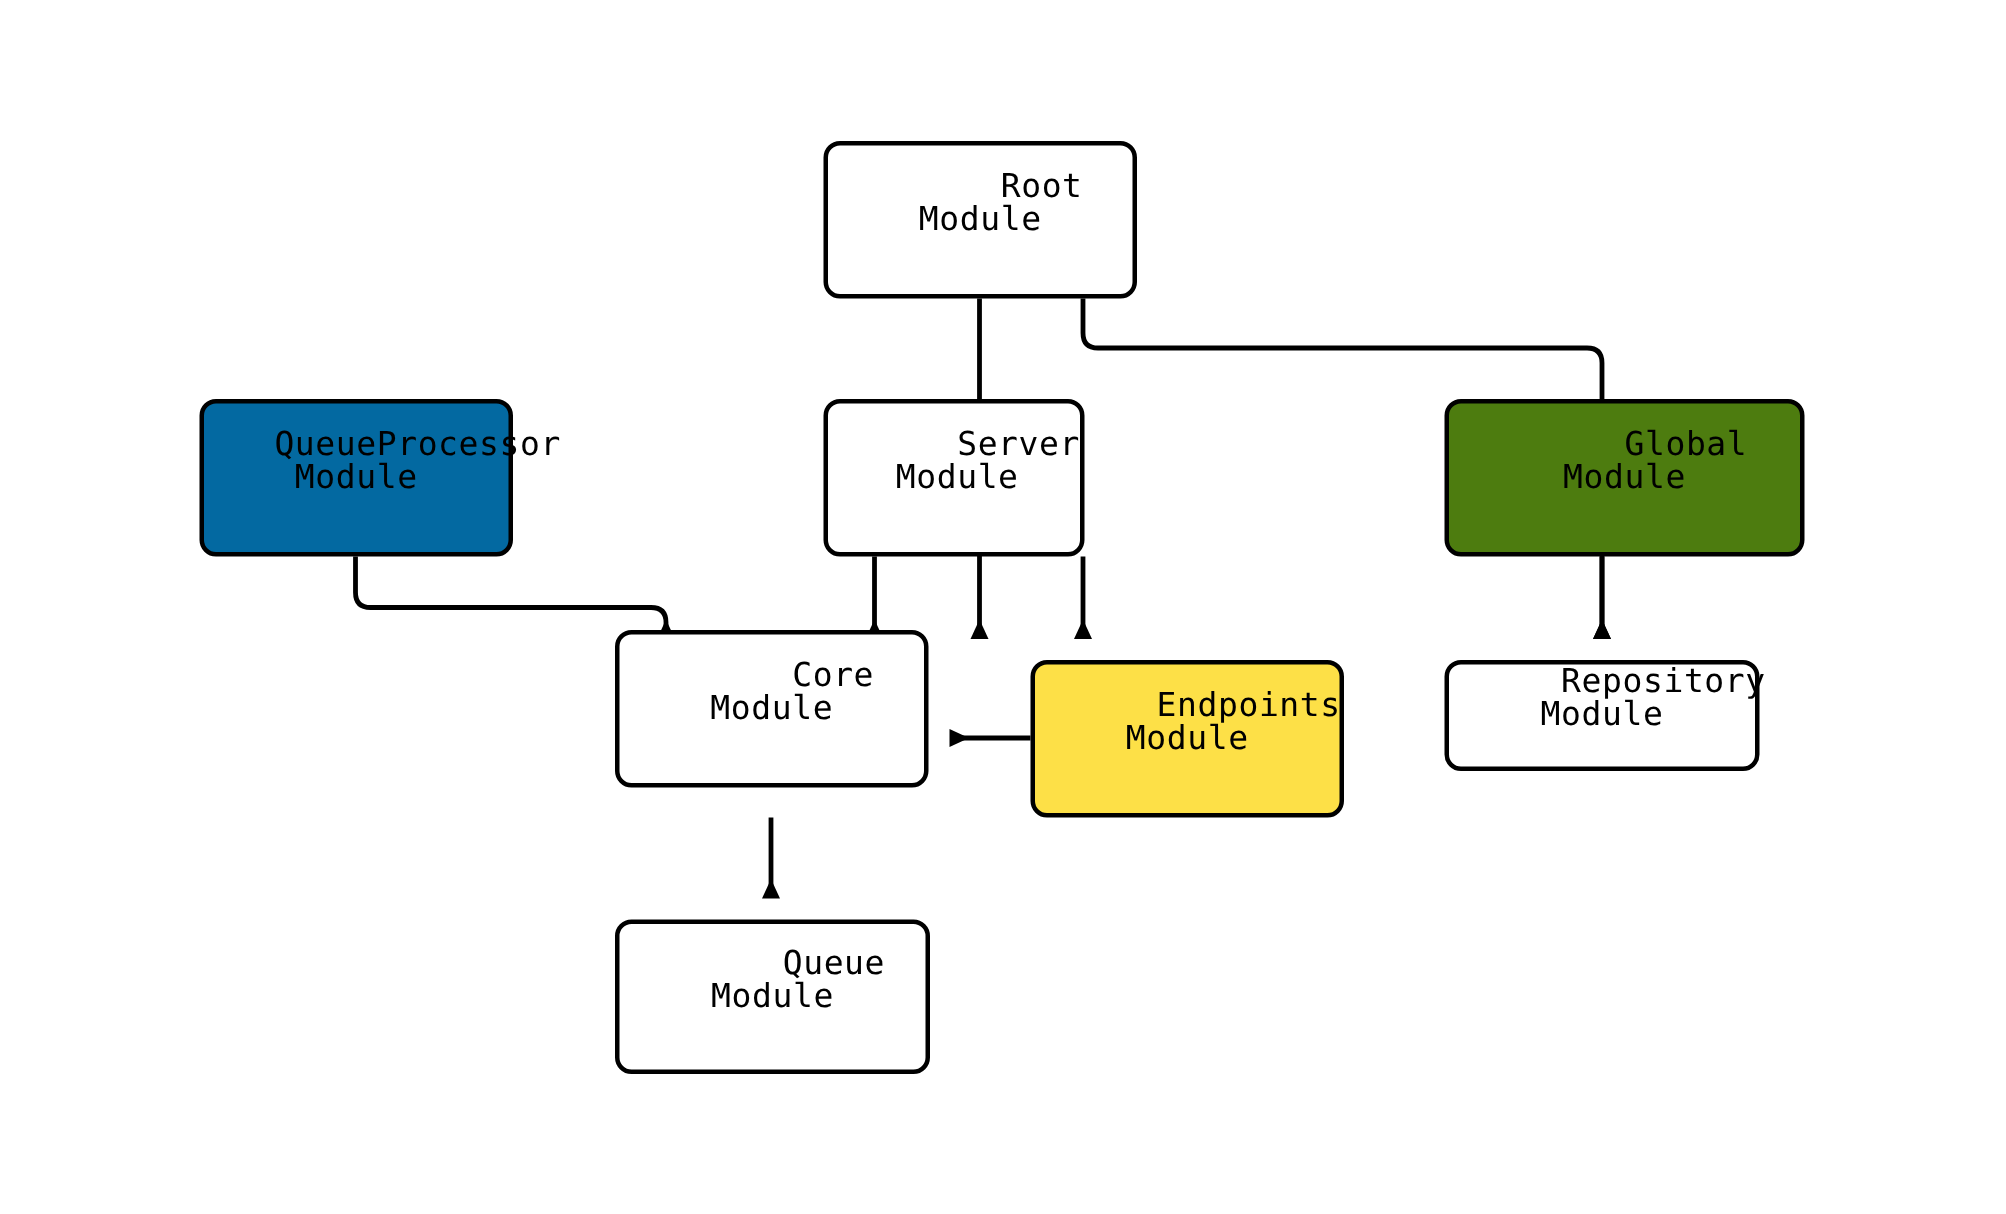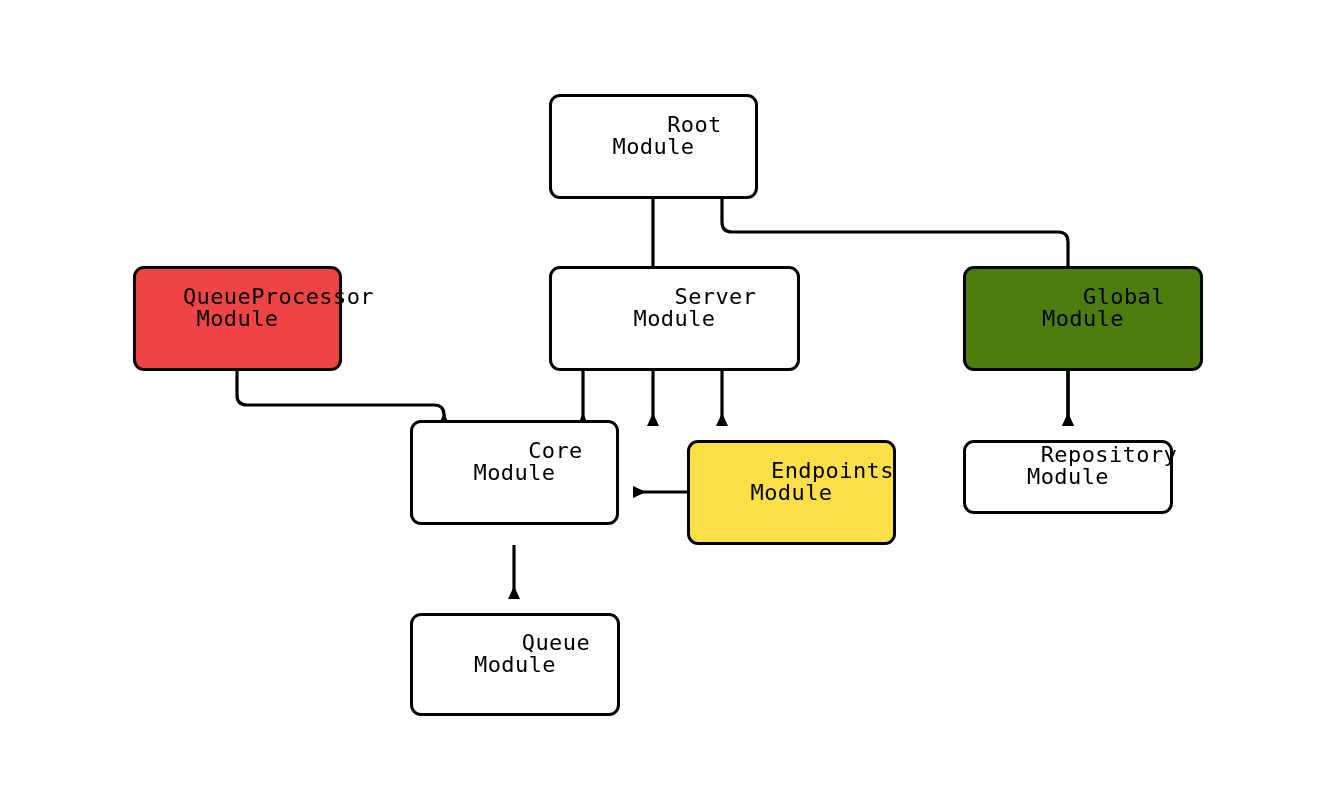--- a/index.html
+++ b/index.html
@@ -83,27 +83,27 @@
 
     </g>
   </svg>
 
   <div class="node" style="left: 549px; top: 94px; width: 209px; height: 105px; background: rgb(255, 255, 255); border-color: rgb(0, 0, 0);">
     <div class="node-label">
       <span>Root</span><span class="l2">Module</span>
     </div>
   </div>
 
-  <div class="node" style="left: 133px; top: 266px; width: 209px; height: 105px; background: #ef4444; border-color: rgb(0, 0, 0);">
+  <div class="node" style="left: 133px; top: 266px; width: 209px; height: 105px; background: #0369a1; border-color: rgb(0, 0, 0);">
     <div class="node-label">
       <span>QueueProcessor</span><span class="l2">Module</span>
     </div>
   </div>
 
-  <div class="node" style="left: 549px; top: 266px; width: 251px; height: 105px; background: rgb(255, 255, 255); border-color: rgb(0, 0, 0);">
+  <div class="node" style="left: 549px; top: 266px; width: 174px; height: 105px; background: rgb(255, 255, 255); border-color: rgb(0, 0, 0); align-items: flex-end;">
     <div class="node-label">
       <span>Server</span><span class="l2">Module</span>
     </div>
   </div>
 
   <div class="node" style="left: 963px; top: 266px; width: 240px; height: 105px; background: #4d7c0f; border-color: rgb(0, 0, 0);">
     <div class="node-label">
       <span>Global</span><span class="l2">Module</span>
     </div>
   </div>

